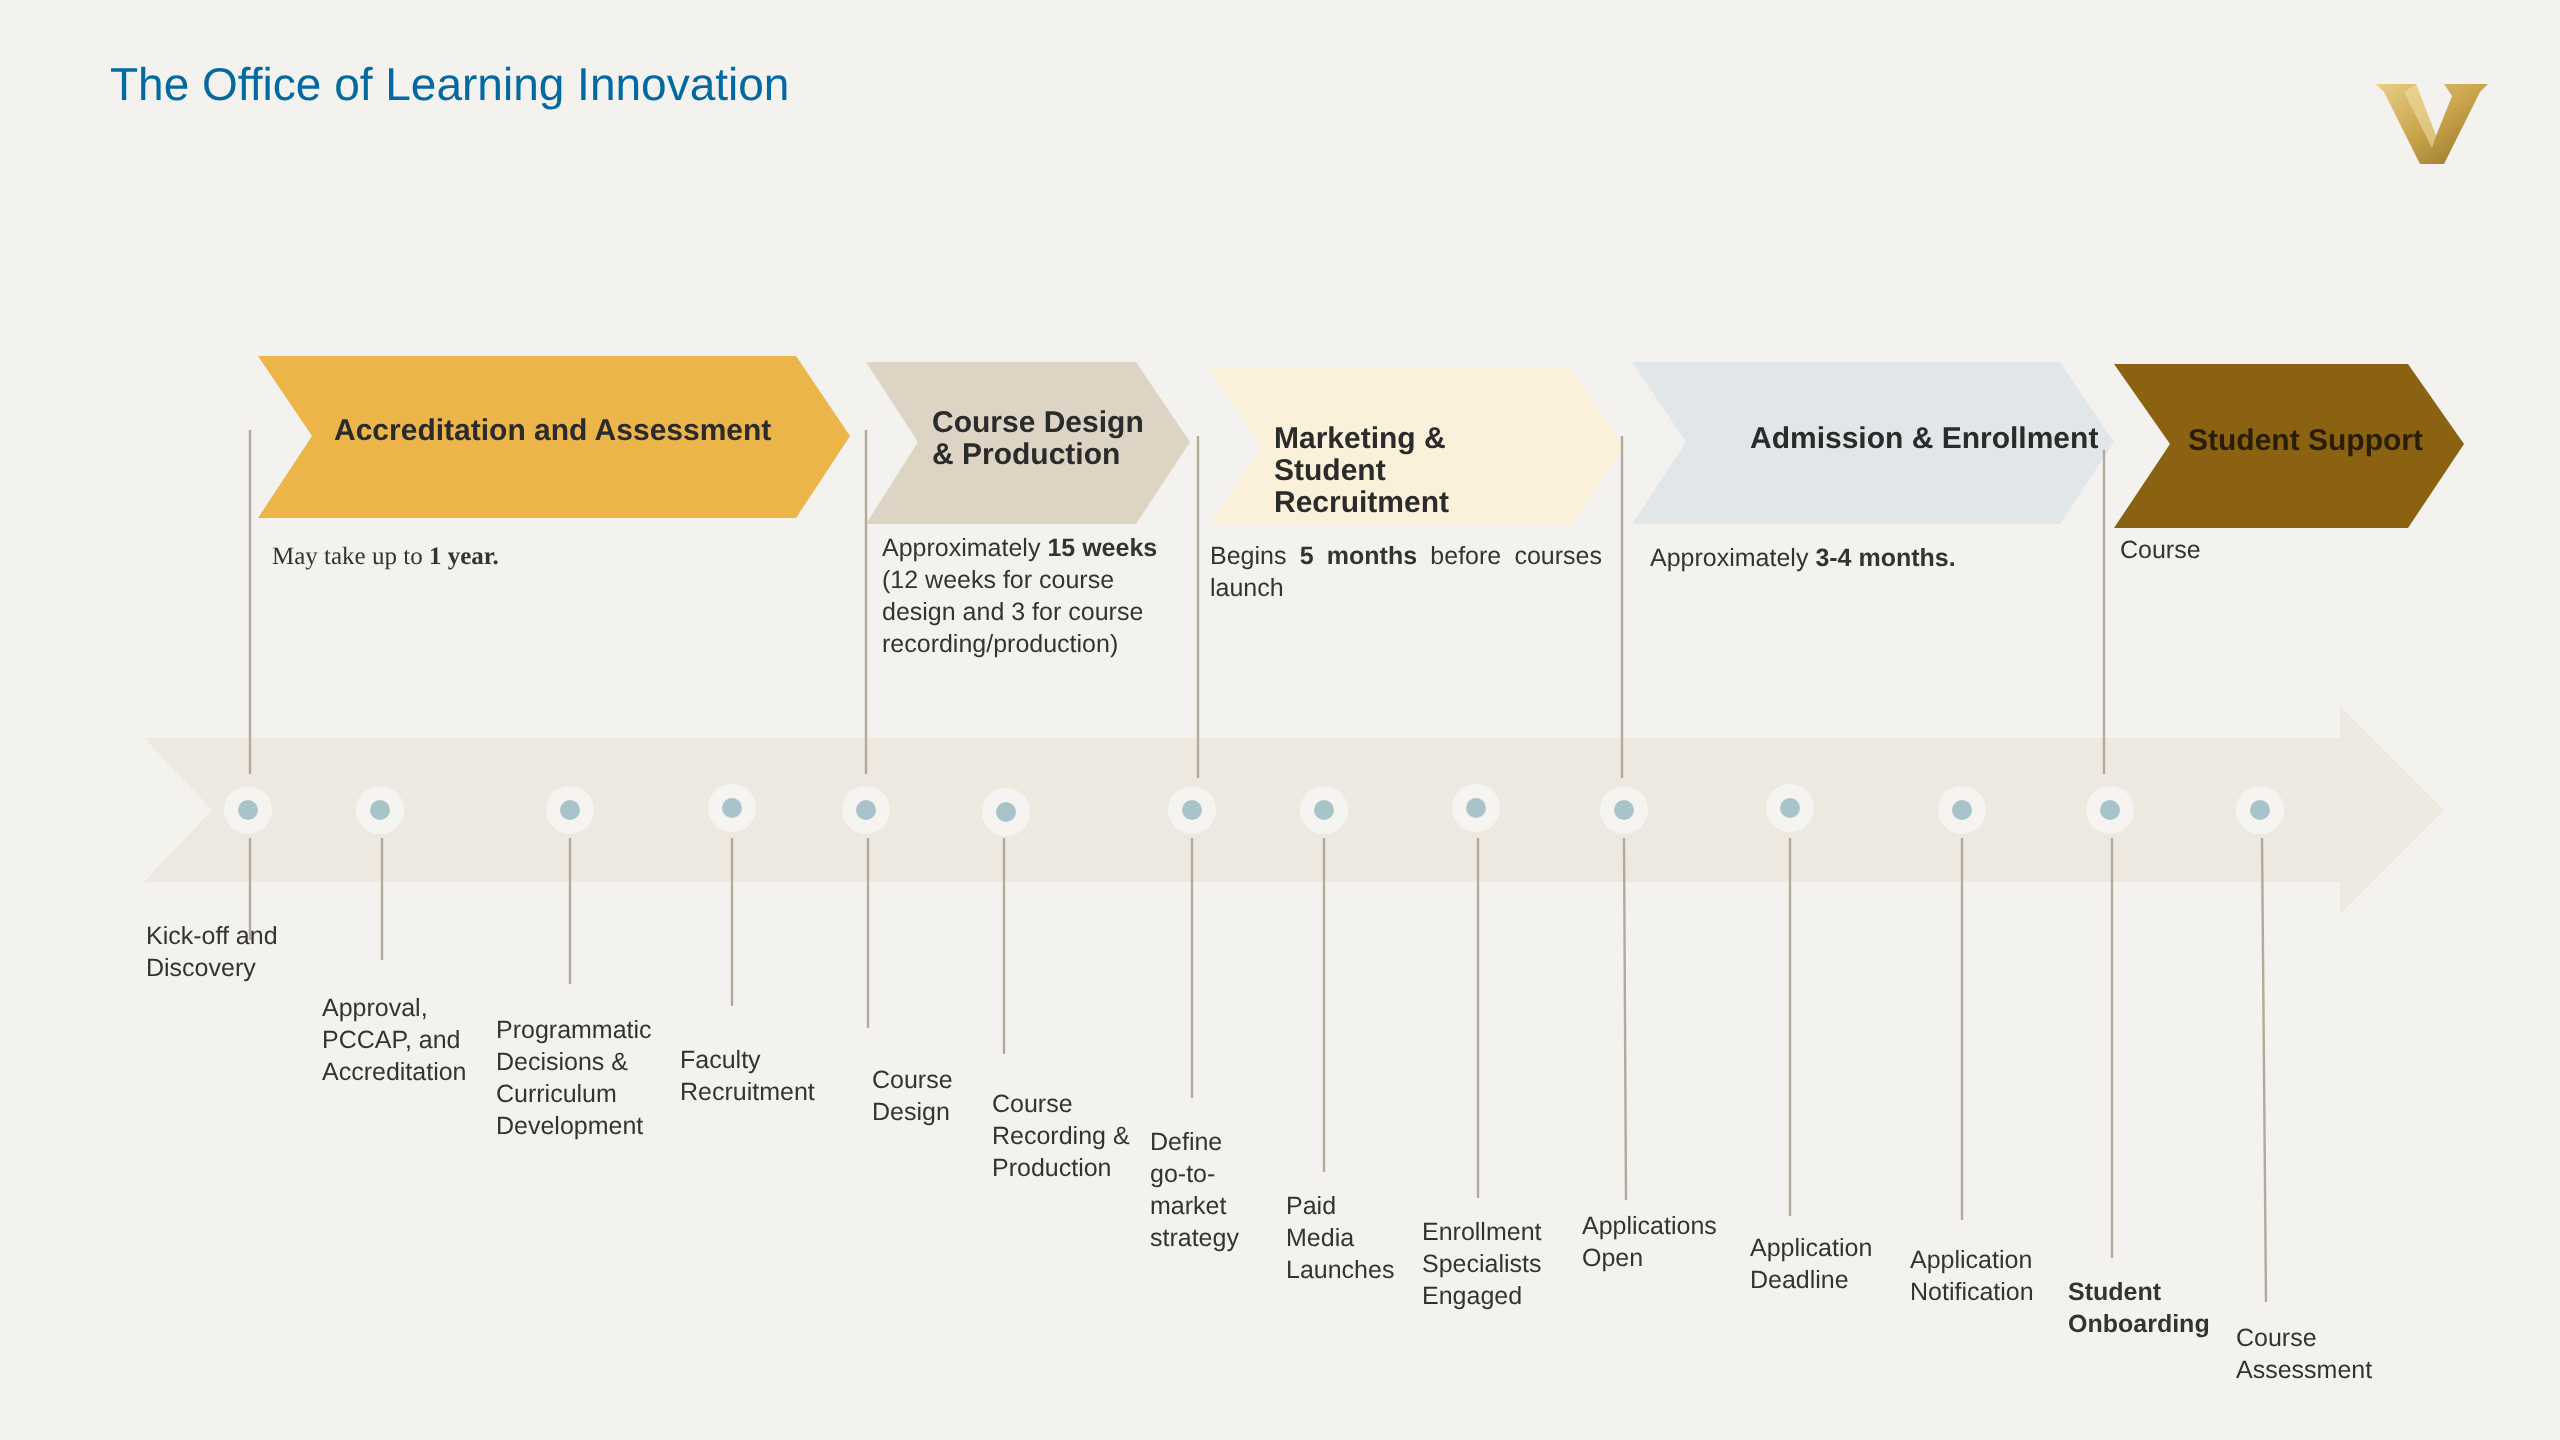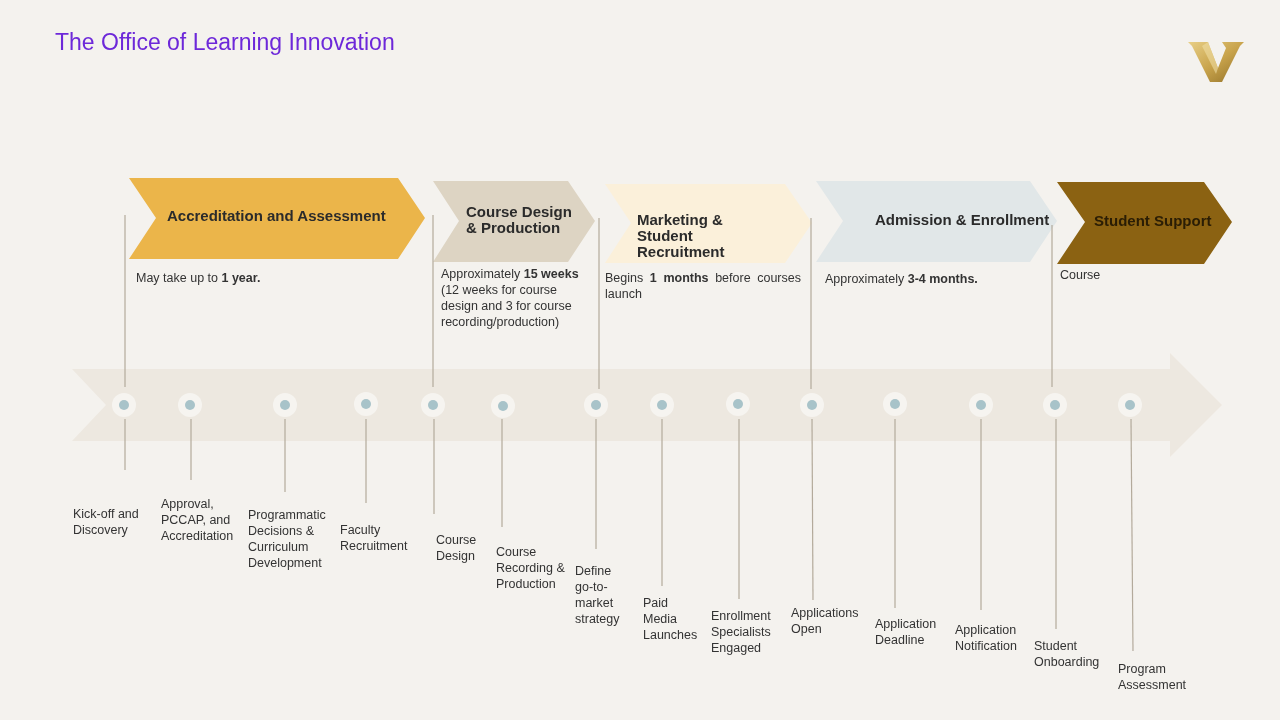--- a/index.html
+++ b/index.html
@@ -4,21 +4,21 @@
 <style>
   html, body { margin:0; padding:0; }
   body {
     width:1280px; height:720px; overflow:hidden;
     background:#f4f2ee;
     font-family:"Liberation Sans", sans-serif;
     color:#2a2a2a;
     position:relative;
   }
   .title-block { position:absolute; left:55px; top:28px; }
-  .title-1 { font-size:23px; line-height:28px; color:#6d28d9; }
+  .title-1 { font-size:23px; line-height:28px; color:#0369a1; }
   .title-2 { font-size:23px; line-height:28px; font-weight:bold; color:#1f1f1f; }
   .logo { position:absolute; left:1186px; top:42px; width:60px; height:42px; }
 
   svg.canvas { position:absolute; left:0; top:0; }
 
   .phase-label {
     position:absolute; font-size:15px; font-weight:bold; color:#2b2b2b; line-height:16px;
   }
   .phase-desc {
     position:absolute; font-size:12.5px; line-height:16px; color:#333;
@@ -101,42 +101,42 @@
 <div class="dot" style="left:981px;top:405px;"></div>
 <div class="dot" style="left:1055px;top:405px;"></div>
 <div class="dot" style="left:1130px;top:405px;"></div>
 
 <div class="phase-label" style="left:167px;top:208px;width:230px;">Accreditation and Assessment</div>
 <div class="phase-label" style="left:466px;top:204px;width:115px;">Course Design &amp; Production</div>
 <div class="phase-label" style="left:637px;top:212px;width:140px;">Marketing &amp; Student Recruitment</div>
 <div class="phase-label" style="left:875px;top:212px;width:180px;">Admission &amp; Enrollment</div>
 <div class="phase-label" style="left:1094px;top:213px;width:120px;color:#2a1d05;">Student Support</div>
 
-<div class="phase-desc" style="left:136px;top:270px;width:280px;">
+<div class="phase-desc" style="left:136px;top:270px;width:280px;font-family:Liberation Serif, serif;">
   <span>May take up to </span><b>1 year.</b><span></span>
 </div>
 <div class="phase-desc" style="left:441px;top:266px;width:152px;">
   <span>Approximately </span><b>15 weeks</b><span> (12 weeks for course design and 3 for course recording/production)</span>
 </div>
 <div class="phase-desc" style="left:605px;top:270px;width:196px;text-align:justify;">
-  <span>Begins </span><b>1 months</b><span> before courses launch</span>
+  <span>Begins </span><b>5 months</b><span> before courses launch</span>
 </div>
 <div class="phase-desc" style="left:825px;top:271px;width:220px;">
   <span>Approximately </span><b>3-4 months.</b><span></span>
 </div>
 <div class="phase-desc" style="left:1060px;top:267px;width:120px;">
   <span>Course</span><b></b><span></span>
 </div>
 
-<div class="milestone-label" style="left:73px;top:506px;width:78px;">Kick-off and Discovery</div>
+<div class="milestone-label" style="left:73px;top:460px;width:78px;">Kick-off and Discovery</div>
 <div class="milestone-label" style="left:161px;top:496px;width:80px;">Approval, PCCAP, and Accreditation</div>
 <div class="milestone-label" style="left:248px;top:507px;width:84px;">Programmatic Decisions &amp; Curriculum Development</div>
 <div class="milestone-label" style="left:340px;top:522px;width:76px;">Faculty Recruitment</div>
 <div class="milestone-label" style="left:436px;top:532px;width:50px;">Course Design</div>
 <div class="milestone-label" style="left:496px;top:544px;width:80px;">Course Recording &amp; Production</div>
 <div class="milestone-label" style="left:575px;top:563px;width:52px;">Define go-to-market strategy</div>
 <div class="milestone-label" style="left:643px;top:595px;width:60px;">Paid Media Launches</div>
 <div class="milestone-label" style="left:711px;top:608px;width:72px;">Enrollment Specialists Engaged</div>
 <div class="milestone-label" style="left:791px;top:605px;width:76px;">Applications Open</div>
 <div class="milestone-label" style="left:875px;top:616px;width:70px;">Application Deadline</div>
 <div class="milestone-label" style="left:955px;top:622px;width:72px;">Application Notification</div>
-<div class="milestone-label" style="left:1034px;top:638px;width:76px;">Student Onboarding</div>
-<div class="milestone-label" style="left:1118px;top:661px;width:80px;">Program Assessment</div>
+<div class="milestone-label" style="left:1034px;top:638px;width:76px;font-weight:bold;">Student Onboarding</div>
+<div class="milestone-label" style="left:1118px;top:661px;width:80px;">Course Assessment</div>
 
 </body></html>

